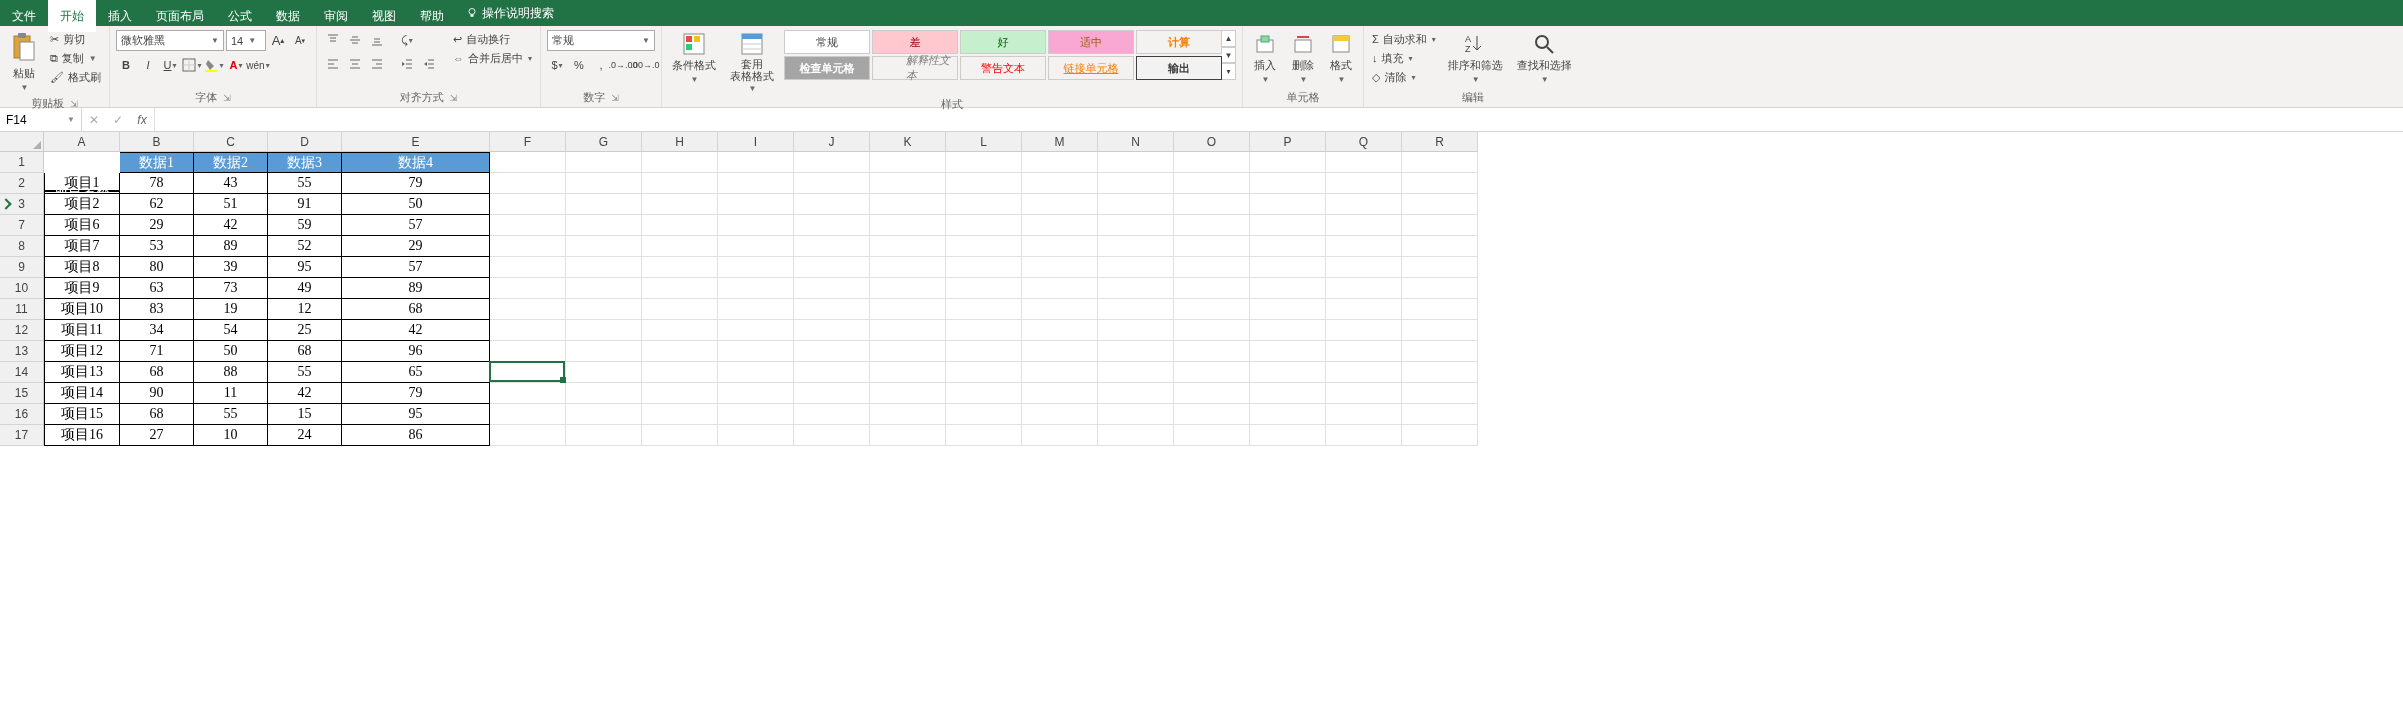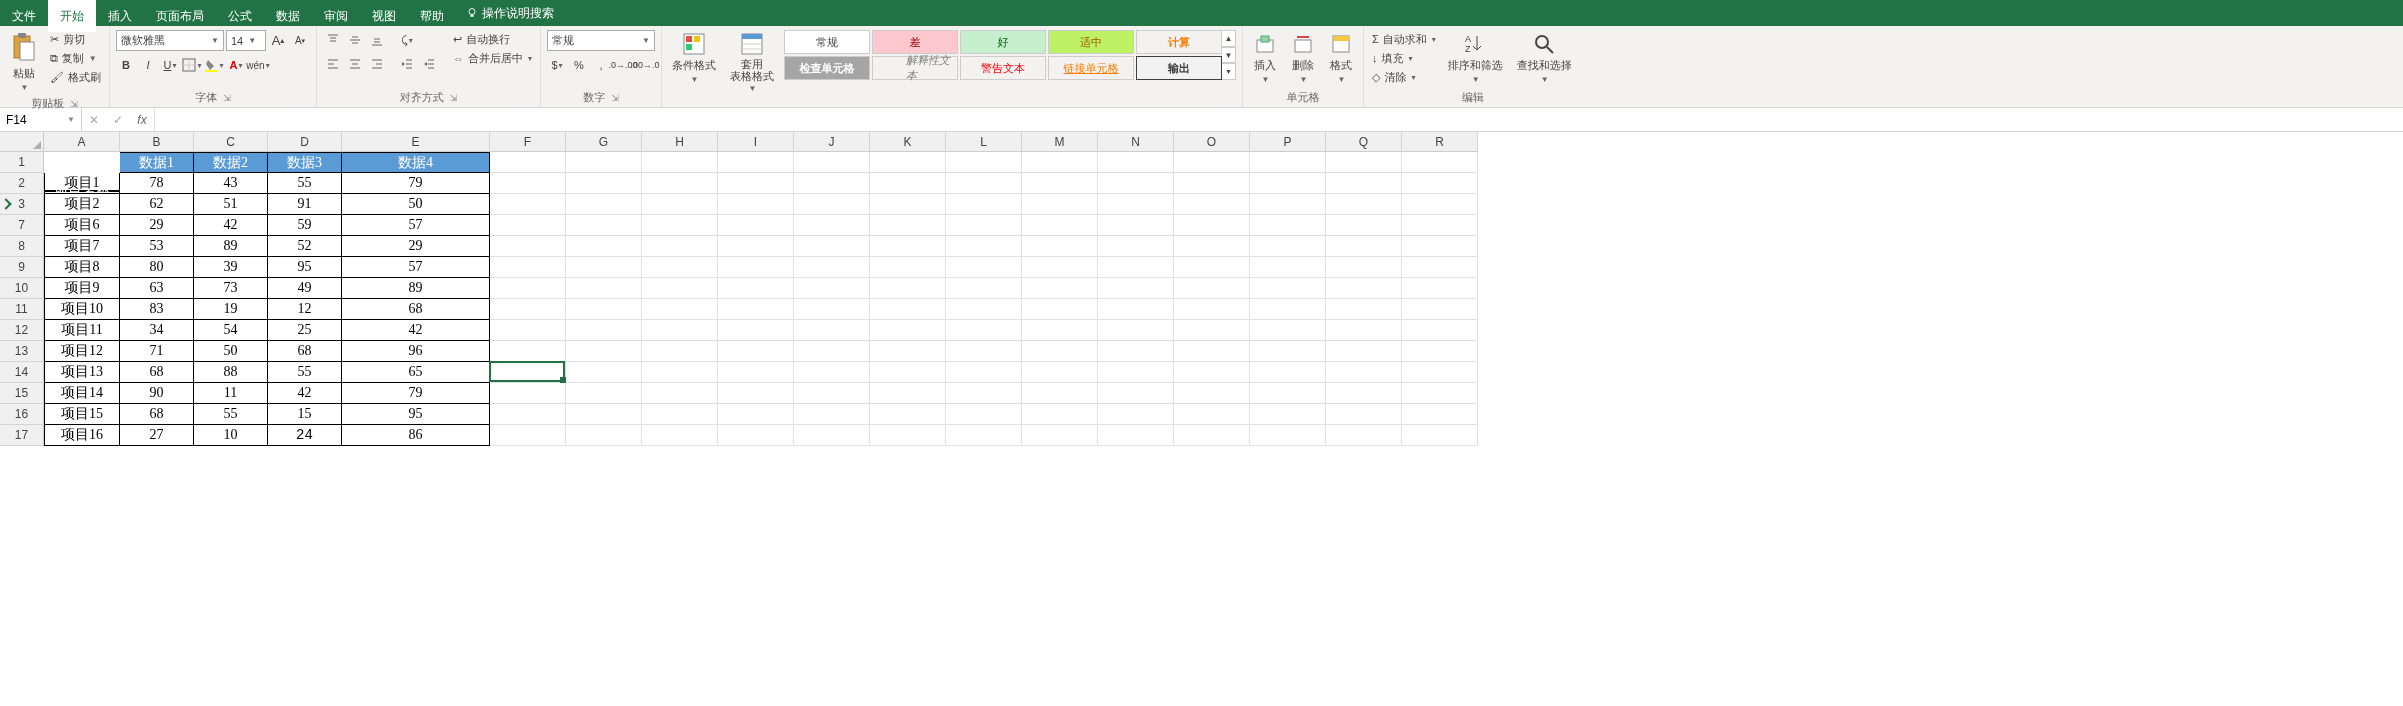--- a/index.html
+++ b/index.html
@@ -28,21 +28,21 @@
 .btnrow { display: flex; gap: 2px; align-items: center; }
 .btnrow .b { width: 20px; height: 20px; display: flex; align-items: center; justify-content: center; cursor: pointer; }
 .dd { font-size: 8px; color: #666; margin-left: 1px; }
 
 
 .styles-gallery { display: grid; grid-template-columns: repeat(4, 86px); grid-template-rows: 24px 24px; gap: 2px; }
 .style-cell { border: 1px solid #ccc; display: flex; align-items: center; justify-content: center; font-size: 11px; }
 .style-normal { background: #fff; }
 .style-bad { background: #ffc7ce; color: #9c0006; }
 .style-good { background: #c6efce; color: #006100; }
-.style-neutral { background: #bef264; color: #9c5700; }
+.style-neutral { background: #f9a8d4; color: #9c5700; }
 .style-check { background: #a5a5a5; color: #fff; font-weight: bold; }
 .style-explain { color: #7f7f7f; font-style: italic; padding-left: 33px; }
 .style-warn { color: #ff0000; }
 .style-link { color: #fa7d00; text-decoration: underline; }
 .style-output { background: #f2f2f2; border: 1px solid #3f3f3f; color: #3f3f3f; font-weight: bold; }
 .style-calc { color: #fa7d00; font-weight: bold; }
 .gallery-nav { display: flex; flex-direction: column; width: 14px; }
 .gallery-nav div { flex: 1; border: 1px solid #ccc; border-left: none; display: flex; align-items: center; justify-content: center; font-size: 8px; background: #fff; cursor: pointer; }
 
 
@@ -338,20 +338,23 @@
           <div class="style-cell style-link">链接单元格</div>
           <div class="style-cell style-output">输出</div>
         </div>
         <div class="gallery-nav">
           <div>▲</div>
           <div>▼</div>
           <div>▾</div>
         </div>
       </div>
     </div>
+    <div class="group-label">
+        <span>样式</span>
+      </div>
   </div>
 
   <div class="ribbon-group">
     <div class="group-content">
       <div class="vbtn">
           <div class="ico">
             <svg width="20" height="20">
               <rect x="2" y="6" width="16" height="12" fill="#fff" stroke="#888"></rect>
               <rect x="6" y="2" width="8" height="6" fill="#9bd49b" stroke="#4a8"></rect>
             </svg>
@@ -744,21 +747,21 @@
           <div class="cell" style="width: 76px;"></div>
           <div class="cell" style="width: 76px;"></div>
           <div class="cell" style="width: 76px;"></div>
           <div class="cell" style="width: 76px;"></div>
           <div class="cell" style="width: 76px;"></div>
         </div>
         <div class="row">
           <div class="cell data firstcol" style="width: 76px;">项目16</div>
           <div class="cell data" style="width: 74px;">27</div>
           <div class="cell data" style="width: 74px;">10</div>
-          <div class="cell data" style="width: 74px; font-family: Liberation Mono, monospace;">24</div>
+          <div class="cell data" style="width: 74px;">24</div>
           <div class="cell data" style="width: 148px;">86</div>
           <div class="cell" style="width: 76px;"></div>
           <div class="cell" style="width: 76px;"></div>
           <div class="cell" style="width: 76px;"></div>
           <div class="cell" style="width: 76px;"></div>
           <div class="cell" style="width: 76px;"></div>
           <div class="cell" style="width: 76px;"></div>
           <div class="cell" style="width: 76px;"></div>
           <div class="cell" style="width: 76px;"></div>
           <div class="cell" style="width: 76px;"></div>

